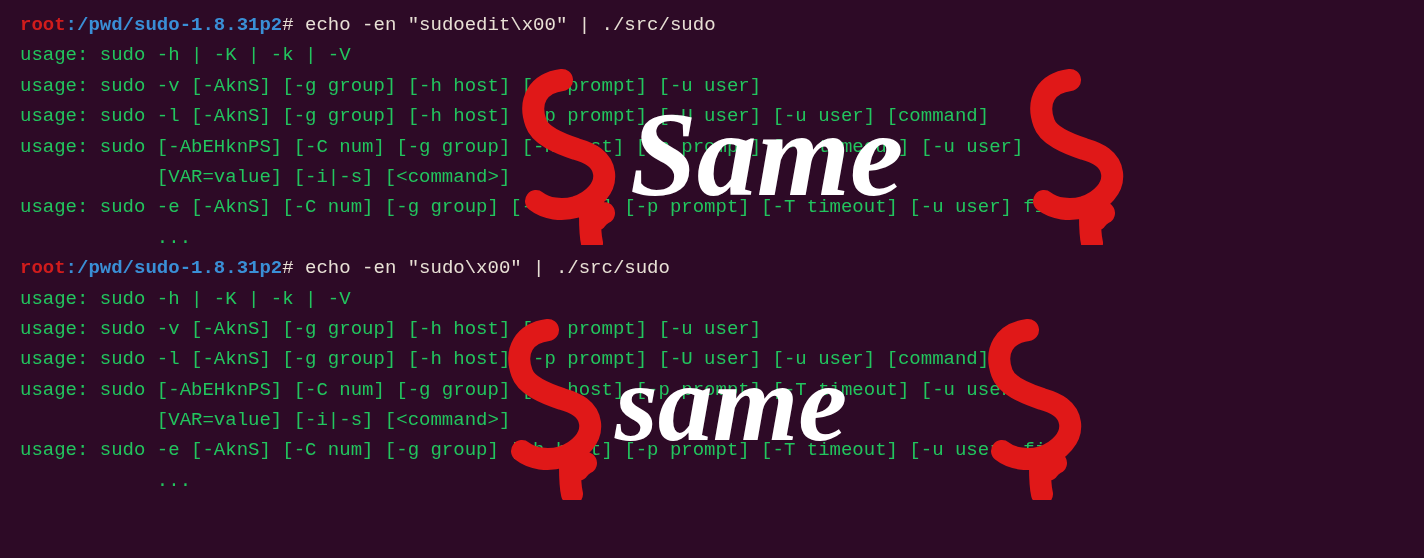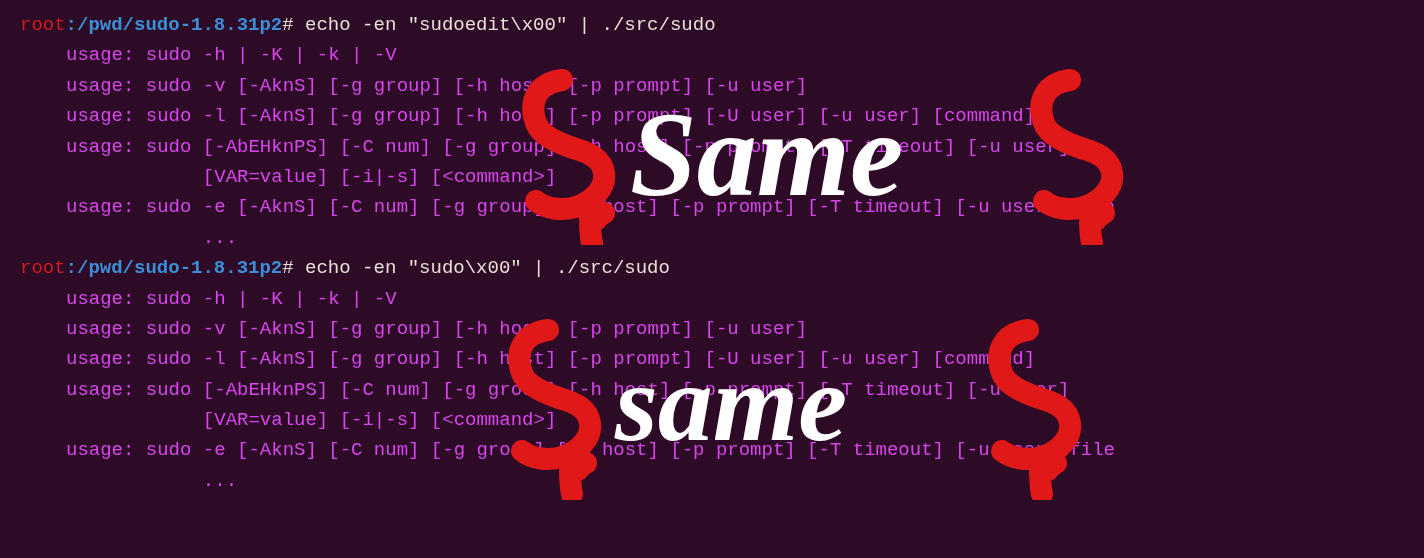--- a/index.html
+++ b/index.html
@@ -15,25 +15,25 @@
       padding: 10px 20px;
       width: 1424px;
       height: 558px;
       position: relative;
       color: #e8e0d5;
       overflow: hidden;
     }
     .line {
       white-space: pre;
     }
-    .user { color: #d01c1c; font-weight: normal; }
+    .user { color: #d01c1c; font-weight: bold; }
     .path { color: #3a8fd6; font-weight: bold; }
     .hash { color: #e8e0d5; }
     .cmd { color: #e8e0d5; }
-    .out { color: #d946ef; margin-left: 46px; }
+    .out { color: #22c55e; }
     .cursor {
       display: inline-block;
       width: 10px;
       height: 22px;
       background-color: #e8e0d5;
       vertical-align: middle;
       margin-bottom: 4px;
     }
     .overlay {
       position: absolute;

